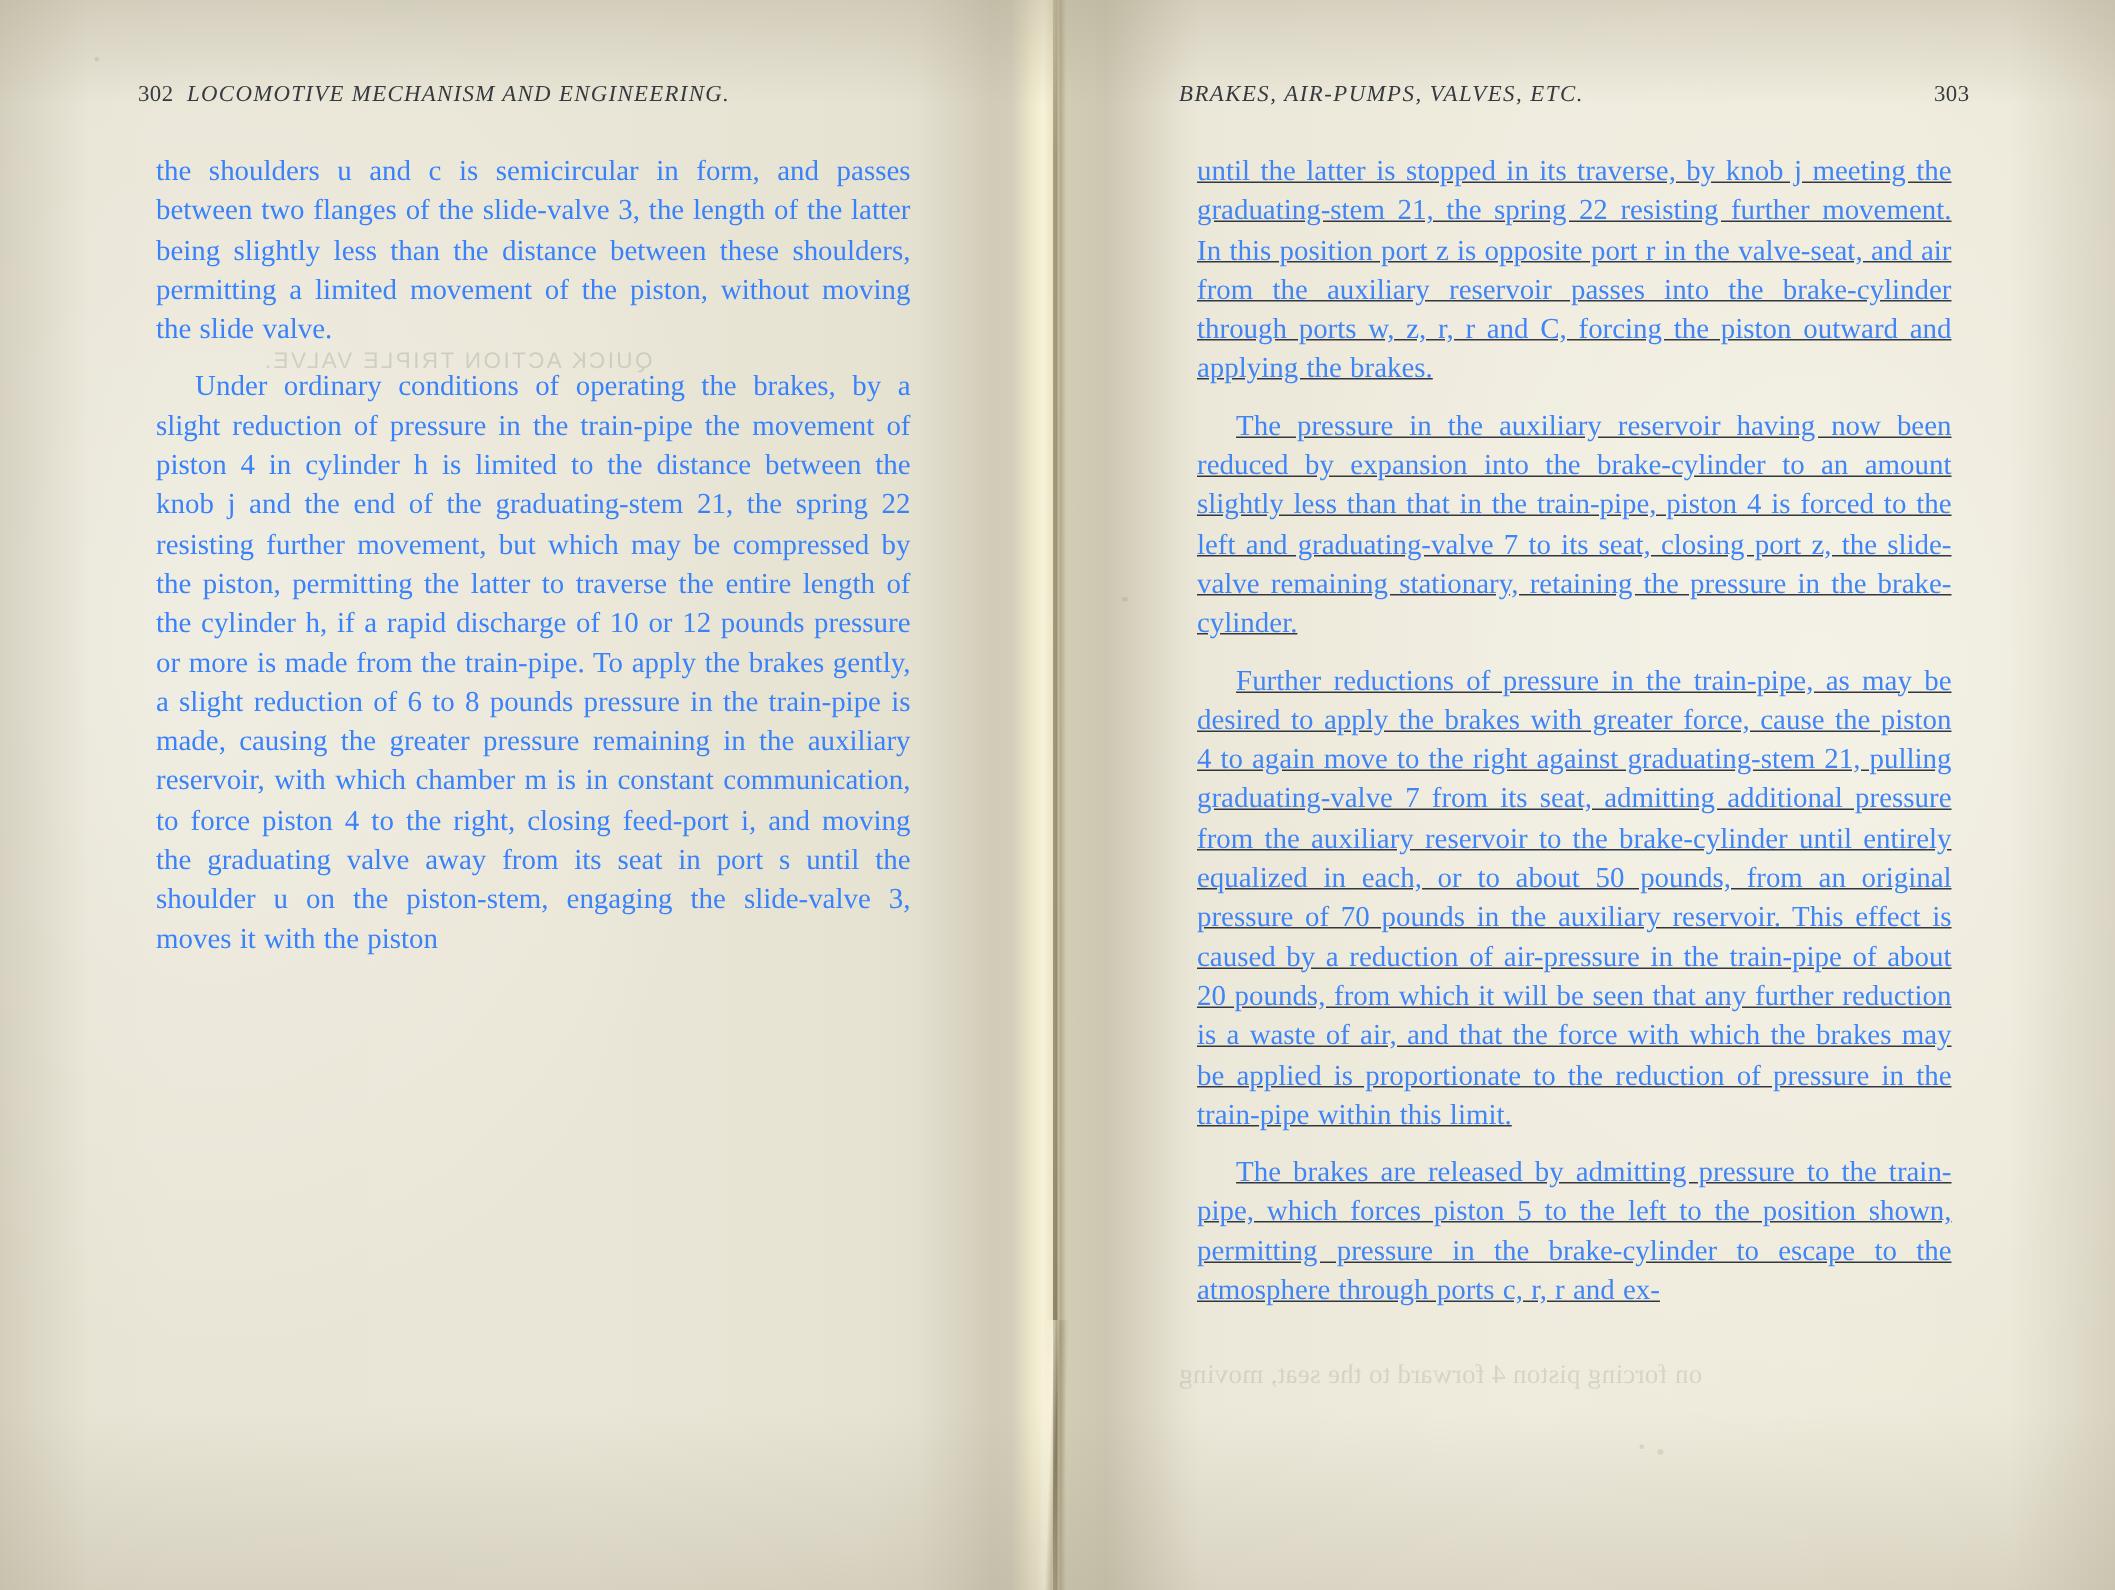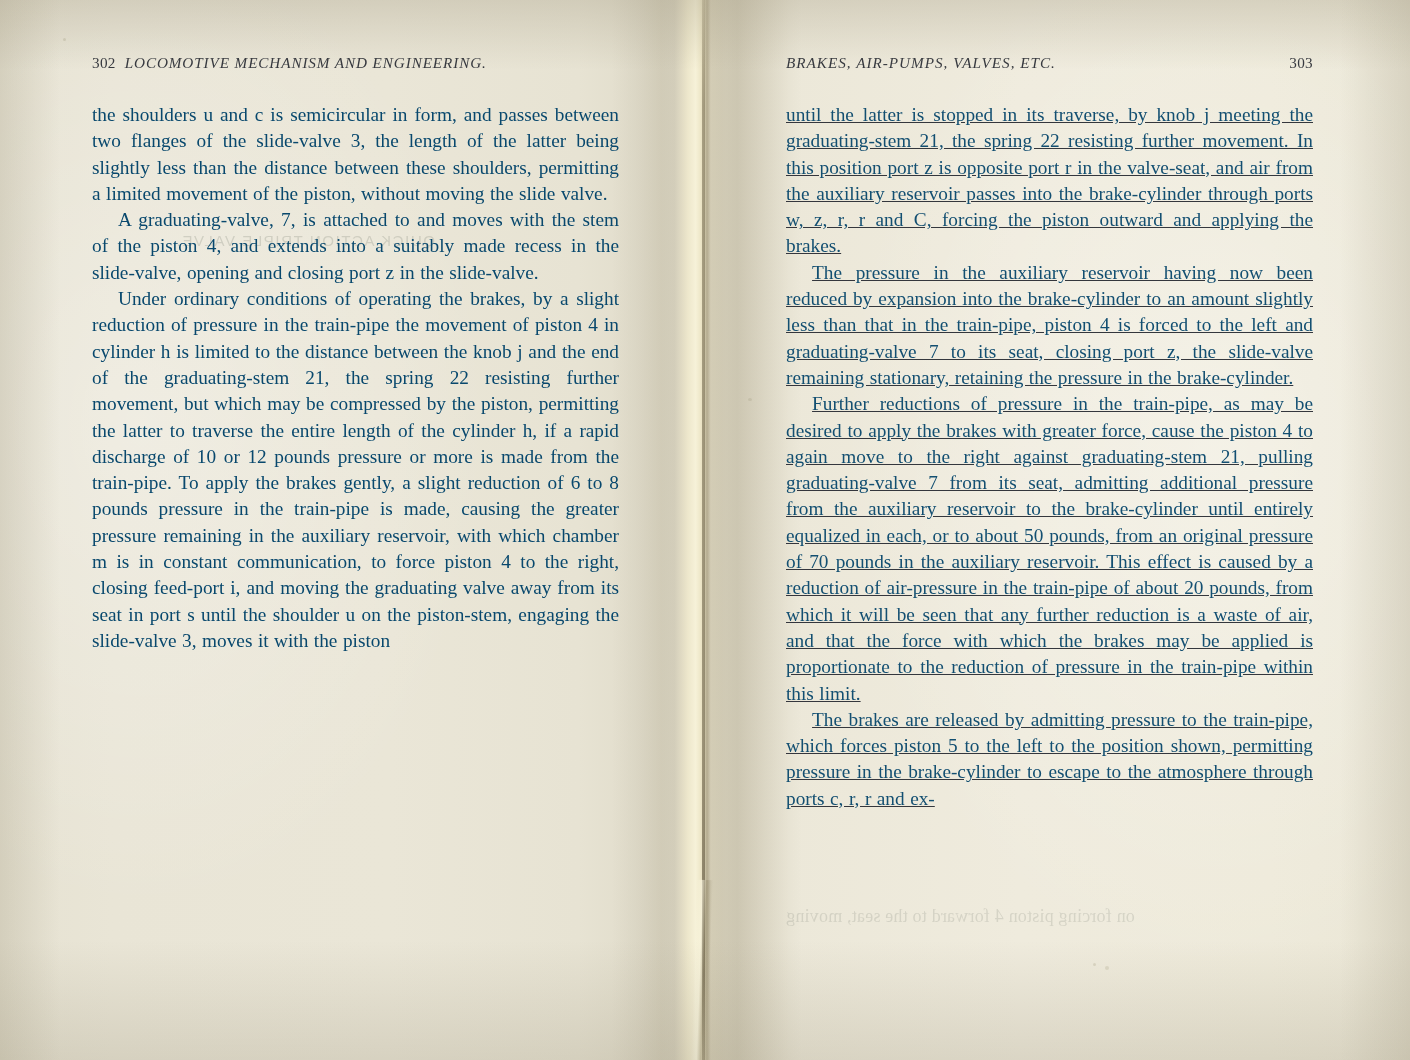--- a/index.html
+++ b/index.html
@@ -145,27 +145,27 @@
     letter-spacing: 0.3px;
     font-variant: normal;
   }
   .rh-left  { text-align: left; }
   .rh-left .folio  { margin-right: 9px; }
   .rh-right { display: flex; justify-content: space-between; align-items: baseline; }
   .rh-right .title-part { letter-spacing: 1.0px; }
   .rh-right .folio { margin-left: 10px; }
 
   .body-text p {
-    margin: 0;
+    margin: 12px;
     text-align: justify;
     text-justify: inter-word;
     font-size: 19.3px;
     line-height: 26.3px;
     text-indent: 1.35em;
-    color: #0c4a6e;
+    color: #3b82f6;
     word-spacing: 0.035em;
     -webkit-font-smoothing: antialiased;
   }
   .body-text p:first-child { text-indent: 0; }
 
   
   #col-left .body-text  { filter: contrast(1.03); }
   #col-right .body-text { filter: contrast(1.0) opacity(0.97); text-decoration: underline; }
 
   
@@ -219,21 +219,20 @@
 
   <div class="bleed" id="bleed-left-caption">QUICK ACTION TRIPLE VALVE.</div>
   <div class="bleed" id="bleed-right-line">on forcing piston 4 forward to the seat, moving</div>
 
   <div class="column" id="col-left">
     <div class="running-head rh-left">
       <span class="folio">302</span><span class="title-part">LOCOMOTIVE MECHANISM AND ENGINEERING.</span>
     </div>
     <div class="body-text">
       <p>the shoulders u and c is semicircular in form, and passes between two flanges of the slide-valve 3, the length of the latter being slightly less than the distance between these shoulders, permitting a limited movement of the piston, without moving the slide valve.</p>
-      <p>A graduating-valve, 7, is attached to and moves with the stem of the piston 4, and extends into a suitably made recess in the slide-valve, opening and closing port z in the slide-valve.</p>
       <p>Under ordinary conditions of operating the brakes, by a slight reduction of pressure in the train-pipe the movement of piston 4 in cylinder h is limited to the distance between the knob j and the end of the graduating-stem 21, the spring 22 resisting further movement, but which may be compressed by the piston, permitting the latter to traverse the entire length of the cylinder h, if a rapid discharge of 10 or 12 pounds pressure or more is made from the train-pipe. To apply the brakes gently, a slight reduction of 6 to 8 pounds pressure in the train-pipe is made, causing the greater pressure remaining in the auxiliary reservoir, with which chamber m is in constant communication, to force piston 4 to the right, closing feed-port i, and moving the graduating valve away from its seat in port s until the shoulder u on the piston-stem, engaging the slide-valve 3, moves it with the piston</p>
     </div>
   </div>
 
   <div class="column" id="col-right">
     <div class="running-head rh-right">
       <span class="title-part">BRAKES, AIR-PUMPS, VALVES, ETC.</span>
       <span class="folio">303</span>
     </div>
     <div class="body-text">

